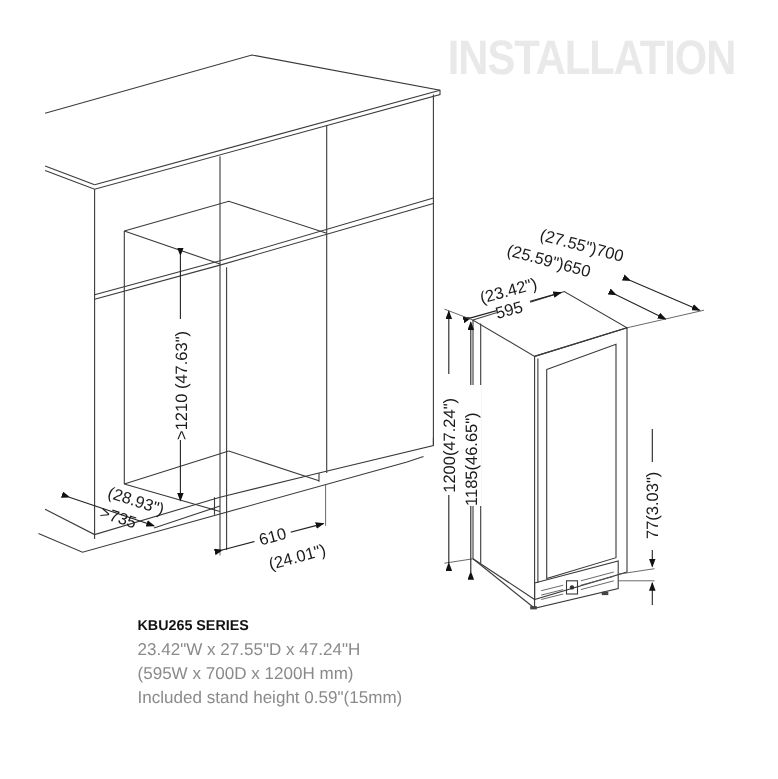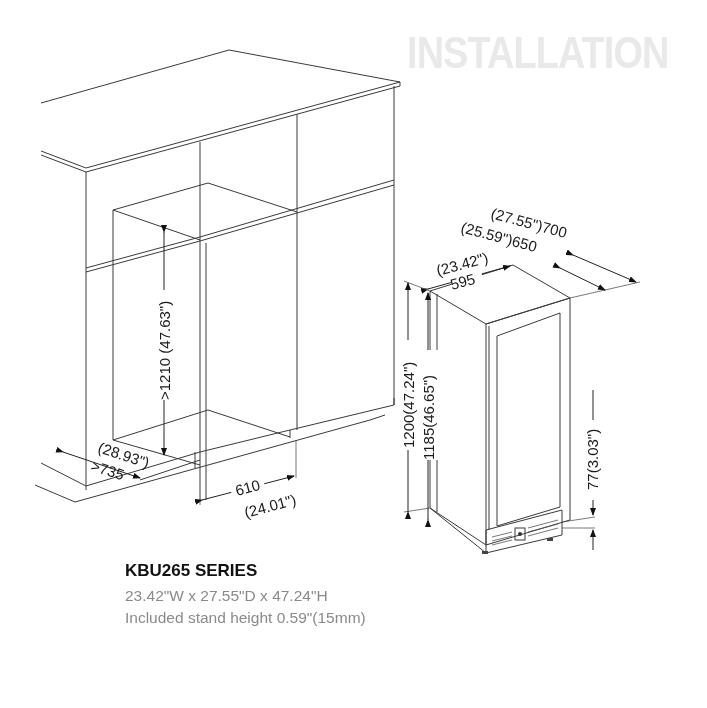--- a/index.html
+++ b/index.html
@@ -4,21 +4,21 @@
 <style>
   html, body { margin:0; padding:0; background:#ffffff; }
   body { width:707px; height:708px; position:relative; overflow:hidden; font-family:"Liberation Sans", sans-serif; }
   #drawing { position:absolute; left:0; top:0; width:707px; height:708px; }
   .ln { stroke:#3a3a3a; stroke-width:1; fill:none; }
   .ln2 { stroke:#555; stroke-width:0.8; fill:none; }
   .dim { stroke:#222; stroke-width:1; fill:none; }
   .dimtxt { font-family:"Liberation Sans", sans-serif; font-size:15px; fill:#1a1a1a; }
   .title { position:absolute; left:407px; top:28px; font-family:"Liberation Sans", sans-serif; font-weight:bold; font-size:44px; color:#e9e9e9; letter-spacing:-1px; transform:scaleX(0.86); transform-origin:left top; }
   .info { position:absolute; left:125px; top:561px; }
-  .info .series { font-weight:bold; font-size:17px; color:#111; margin-bottom:4px; }
+  .info .series { font-weight:bold; font-size:13px; color:#111; margin-bottom:4px; }
   .info .line { font-size:15.5px; color:#8a8a8a; line-height:22px; }
 </style>
 </head>
 <body>
 
 <div class="title">INSTALLATION</div>
 
 <svg id="drawing" viewBox="0 0 707 708" xmlns="http://www.w3.org/2000/svg">
   <defs>
     <marker id="arr" markerWidth="8" markerHeight="6" refX="7" refY="3" orient="auto">
@@ -130,14 +130,15 @@
     <line class="dim" x1="593" y1="390" x2="593" y2="515" marker-end="url(#arr)"></line>
     <line class="dim" x1="593" y1="550" x2="593" y2="530" marker-end="url(#arr)"></line>
     <rect x="583" y="420" width="20" height="80" fill="#fff"></rect>
     <text class="dimtxt" transform="translate(598,490) rotate(-90)">77(3.03")</text>
   </g>
 </svg>
 
 <div class="info">
   <div class="series">KBU265 SERIES</div>
   <div class="line">23.42"W x 27.55"D x 47.24"H</div>
+  <div class="line">(595W x 700D x 1200H mm)</div>
   <div class="line">Included stand height 0.59"(15mm)</div>
 </div>
 
 </body></html>

